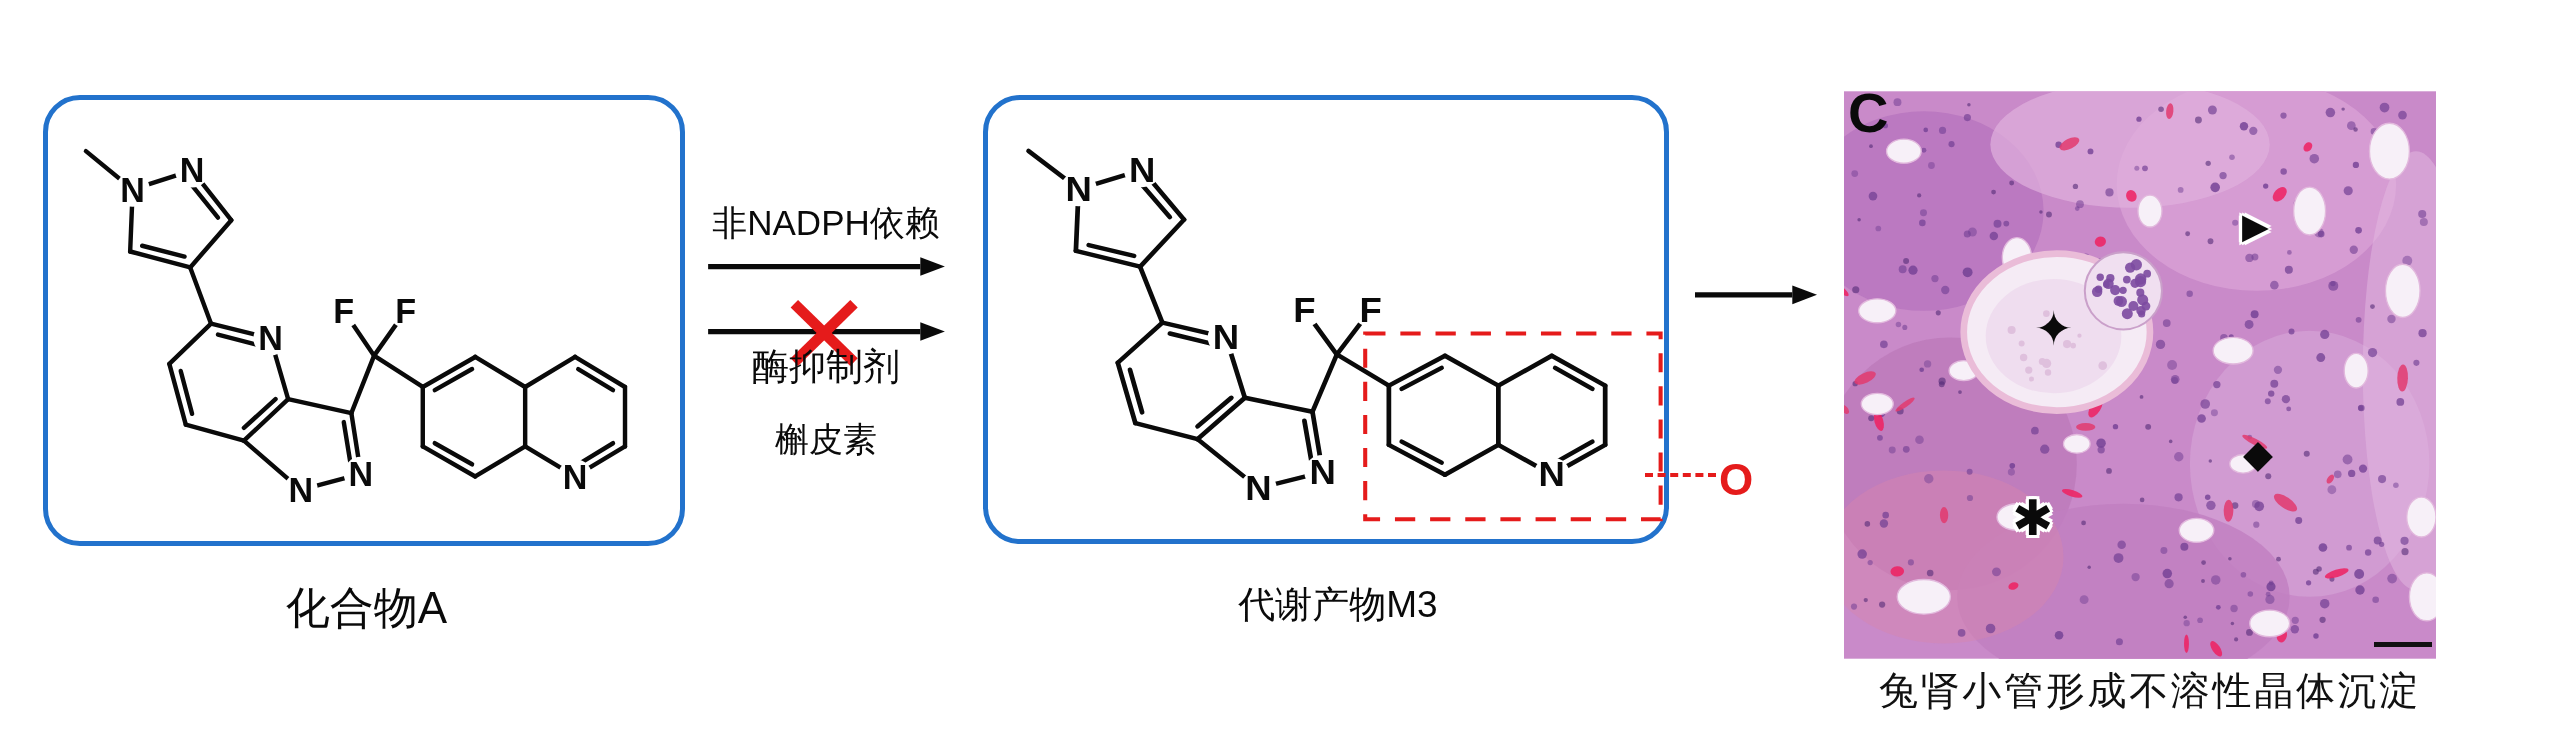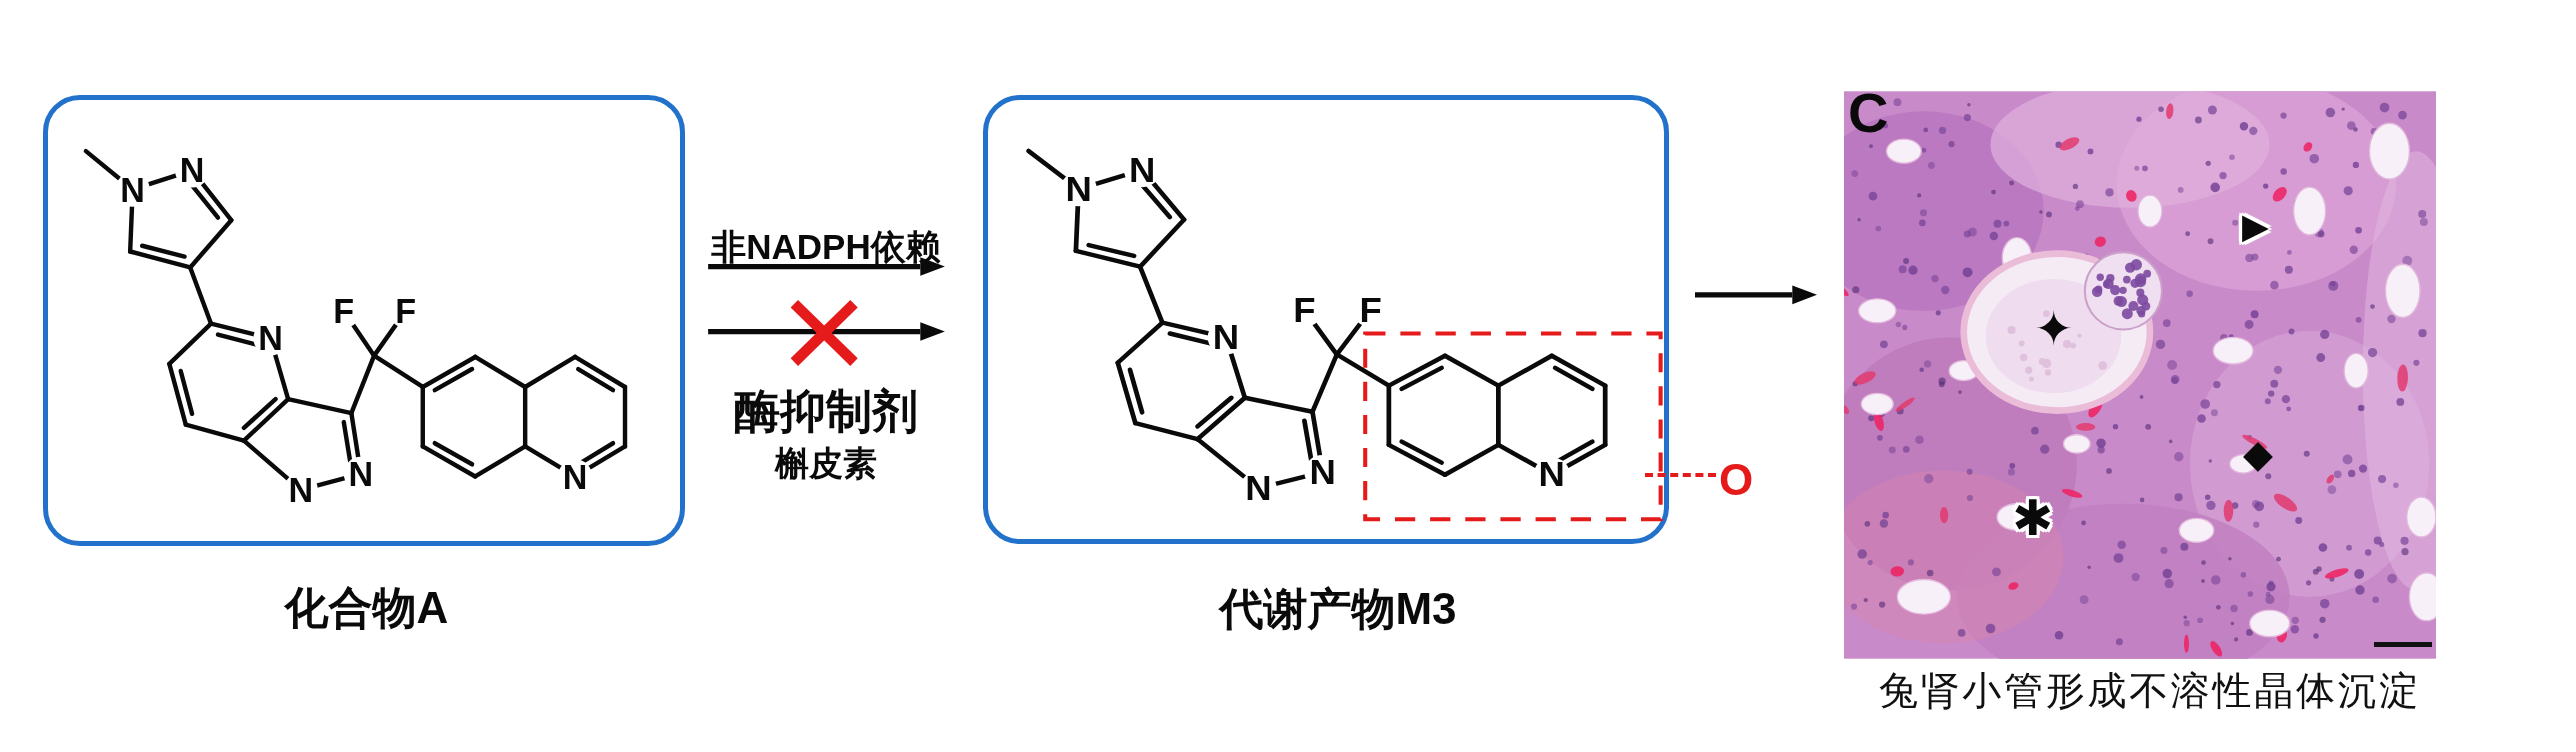--- a/index.html
+++ b/index.html
@@ -5,22 +5,22 @@
   html,body{margin:0;padding:0;background:#ffffff;}
   #canvas{
     position:relative;width:2576px;height:752px;background:#ffffff;overflow:hidden;
     font-family:"Liberation Sans","DejaVu Sans",sans-serif;color:#000;
   }
   .abs{position:absolute;}
   .struct-box{
     position:absolute;border:5.3px solid #2272cc;border-radius:37px;background:#ffffff;box-sizing:border-box;
   }
   .struct-box svg{display:block;width:100%;height:100%;}
-  .caption-bold{font-weight:700;text-align:center;color:#0a0a0a;white-space:nowrap;}
-  .cond-text{font-weight:700;text-align:center;color:#0a0a0a;white-space:nowrap;margin-top:24px;}
+  .caption-bold{font-weight:400;text-align:center;color:#0a0a0a;white-space:nowrap;}
+  .cond-text{font-weight:400;text-align:center;color:#0a0a0a;white-space:nowrap;}
   .marker{position:absolute;line-height:1;color:#0a0a0a;}
   .marker.outlined{
     text-shadow:-2.7px -2.7px 0 #fff,2.7px -2.7px 0 #fff,-2.7px 2.7px 0 #fff,2.7px 2.7px 0 #fff,0 -3.3px 0 #fff,0 3.3px 0 #fff,-3.3px 0 0 #fff,3.3px 0 0 #fff;
   }
   #oxygen-label{font-weight:700;color:#e51b1b;line-height:1;}
   #histo-caption{font-weight:400;text-align:center;letter-spacing:2.7px;color:#111;white-space:nowrap;}
   #scale-bar{background:#111;}
   #o-connector{border-top:4px dashed #e51b1b;}
 </style>
 </head>
@@ -104,21 +104,21 @@
     <g>
       <line x1="13" y1="120" x2="333" y2="120" stroke="#0a0a0a" stroke-width="8"></line>
       <polygon points="333,106 370,120 333,134" fill="#0a0a0a"></polygon>
     </g>
     <g>
       <line x1="143" y1="78" x2="233" y2="166" stroke="#e51b1b" stroke-width="16"></line>
       <line x1="233" y1="78" x2="143" y2="166" stroke="#e51b1b" stroke-width="16"></line>
     </g>
   </svg>
 
-  <div class="abs cond-text" style="left:698px;top:357px;width:256px;font-size:46px;">酶抑制剂</div>
+  <div class="abs cond-text" style="left:698px;top:342px;width:256px;font-size:37px;">酶抑制剂</div>
   <div class="abs cond-text" style="left:698px;top:417px;width:256px;font-size:34px;">槲皮素</div>
 
   <div class="struct-box" id="box2" style="left:983px;top:95px;width:686px;height:449px;">
     <svg id="mol2" viewBox="0 0 1000 690" preserveAspectRatio="none">
 
     <g>
           <line x1="60" y1="80" x2="134" y2="140" stroke="#0a0a0a" stroke-width="7" stroke-linecap="round"></line>
           <line x1="134" y1="140" x2="228" y2="110" stroke="#0a0a0a" stroke-width="7" stroke-linecap="round"></line>
           <line x1="228" y1="110" x2="290" y2="188" stroke="#0a0a0a" stroke-width="7" stroke-linecap="round"></line>
           <line x1="290" y1="188" x2="225" y2="262" stroke="#0a0a0a" stroke-width="7" stroke-linecap="round"></line>
@@ -175,21 +175,21 @@
           <circle cx="468" cy="330" r="27" fill="#ffffff"></circle>
           <text x="468" y="330" text-anchor="middle" dominant-baseline="central" font-size="54" font-weight="600" font-family="&quot;Liberation Sans&quot;,&quot;DejaVu Sans&quot;,sans-serif" fill="#0a0a0a">F</text>
           <circle cx="566" cy="330" r="27" fill="#ffffff"></circle>
           <text x="566" y="330" text-anchor="middle" dominant-baseline="central" font-size="54" font-weight="600" font-family="&quot;Liberation Sans&quot;,&quot;DejaVu Sans&quot;,sans-serif" fill="#0a0a0a">F</text>
         </g>
         <g id="overlay2">
         <rect x="558" y="367" width="437" height="292" fill="none" stroke="#e51b1b" stroke-width="6" stroke-dasharray="30 22"></rect>
       </g>
       </svg>
   </div>
-  <div class="abs caption-bold" style="left:1105px;top:580px;width:466px;font-size:44px;">代谢产物M3</div>
+  <div class="abs caption-bold" style="left:1105px;top:580px;width:466px;font-size:37px;">代谢产物M3</div>
 
   <div class="abs" id="o-connector" style="left:1645px;top:473px;width:71px;height:0;"></div>
   <span class="abs" id="oxygen-label" style="left:1719px;top:458px;font-size:44px;">O</span>
 
   <svg class="abs" id="arrow3" style="left:1691px;top:282px;" width="130" height="27" viewBox="0 0 195 40">
     <line x1="6" y1="19" x2="152" y2="19" stroke="#0a0a0a" stroke-width="8"></line>
     <polygon points="152,5 189,19 152,33" fill="#0a0a0a"></polygon>
   </svg>
 
   <svg class="abs" id="histo" style="left:1844px;top:91px;" width="592" height="568" viewBox="0 0 890 853">

